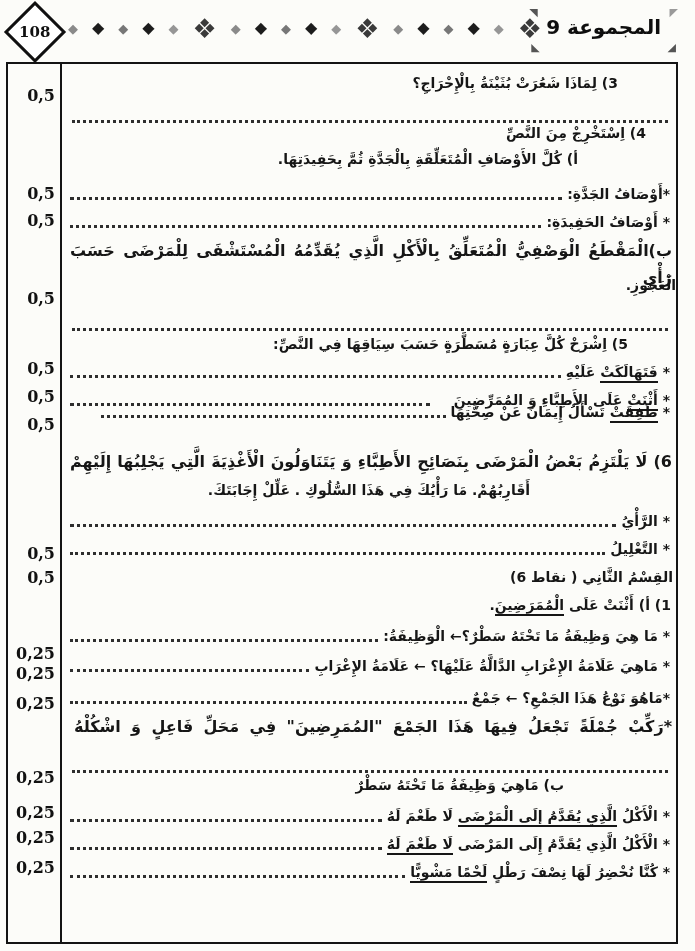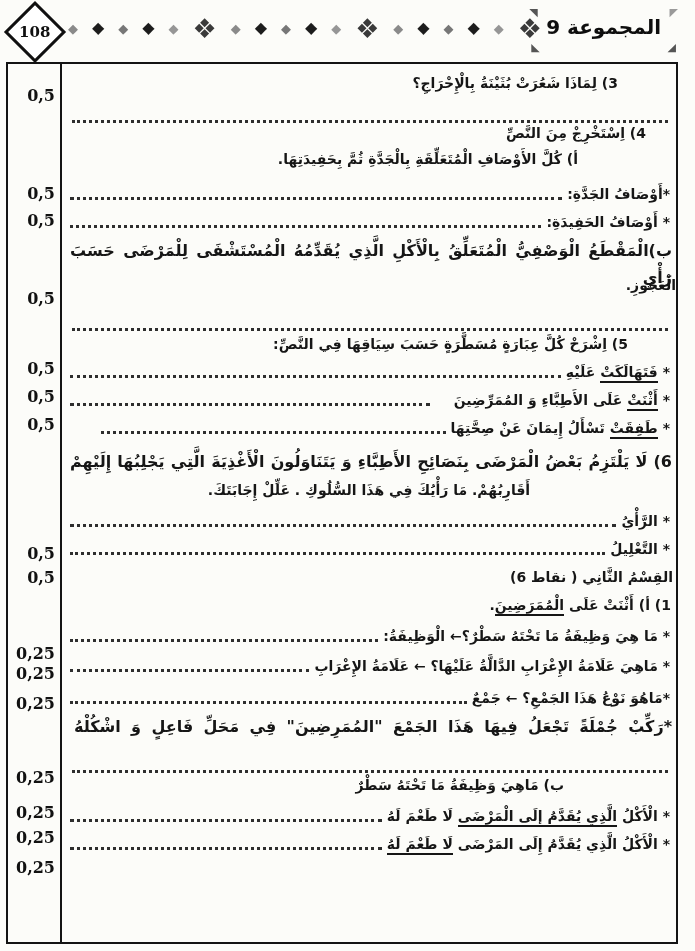--- a/index.html
+++ b/index.html
@@ -159,21 +159,21 @@
       <div class="row k-dots" style="top: 242px;"></div>
       <div class="row k-line" style="top: 267px; padding-right: 48px;"><span>5) اِشْرَحْ كُلَّ عِبَارَةٍ مُسَطَّرَةٍ حَسَبَ سِيَاقِهَا فِي النَّصِّ:</span></div>
       <div class="row k-item" style="top: 295px;">
         <span class="lbl"><span>* </span><span class="u">فَتَهَالَكَتْ</span><span> عَلَيْهِ </span></span>
         <span class="fill"></span>
       </div>
       <div class="row k-item" style="top: 323px; gap: 19px;">
         <span class="lbl"><span>* </span><span class="u">أَثْنَتْ</span><span> عَلَى الأَطِبَّاءِ وَ المُمَرِّضِينَ</span></span>
         <span class="fill"></span>
       </div>
-      <div class="row k-item" style="top: 351px; margin-left: 31px;">
+      <div class="row k-item" style="top: 335px; margin-left: 31px;">
         <span class="lbl"><span>* </span><span class="u">طَفِقَتْ</span><span> تَسْأَلُ إِيمَانَ عَنْ صِحَّتِهَا</span></span>
         <span class="fill"></span>
       </div>
       <div class="row k-stretch" style="top: 384px;"><span>6) لَا يَلْتَزِمُ بَعْضُ الْمَرْضَى بِنَصَائِحِ الأَطِبَّاءِ وَ يَتَنَاوَلُونَ الْأَغْذِيَةَ الَّتِي يَجْلِبُهَا إِلَيْهِمْ</span></div>
       <div class="row k-center" style="top: 413px;"><span>أَقَارِبُهُمْ. مَا رَأْيُكَ فِي هَذَا السُّلُوكِ . عَلِّلْ إِجَابَتَكَ.</span></div>
       <div class="row k-item" style="top: 444px;">
         <span class="lbl"><span>* الرَّأْيُ</span></span>
         <span class="fill"></span>
       </div>
       <div class="row k-item" style="top: 472px;">
@@ -198,14 +198,18 @@
       <div class="row k-dots" style="top: 684px;"></div>
       <div class="row k-line" style="top: 708px; padding-right: 112px;"><span>ب) مَاهِيَ وَظِيفَةُ مَا تَحْتَهُ سَطْرٌ</span></div>
       <div class="row k-item" style="top: 739px;">
         <span class="lbl"><span>* الْأَكْلُ </span><span class="u">الَّذِي يُقَدَّمُ إِلَى الْمَرْضَى</span><span> لَا طَعْمَ لَهُ </span></span>
         <span class="fill"></span>
       </div>
       <div class="row k-item" style="top: 767px;">
         <span class="lbl"><span>* الْأَكْلُ الَّذِي يُقَدَّمُ إِلَى المَرْضَى </span><span class="u">لَا طَعْمَ لَهُ</span><span> </span></span>
         <span class="fill"></span>
       </div>
+      <div class="row k-item" style="top: 795px;">
+        <span class="lbl"><span>* كُنَّا نُحْضِرُ لَهَا نِصْفَ رَطْلٍ </span><span class="u">لَحْمًا مَشْوِيًّا</span></span>
+        <span class="fill"></span>
+      </div>
     </div>
 </div>
 
 </body></html>

